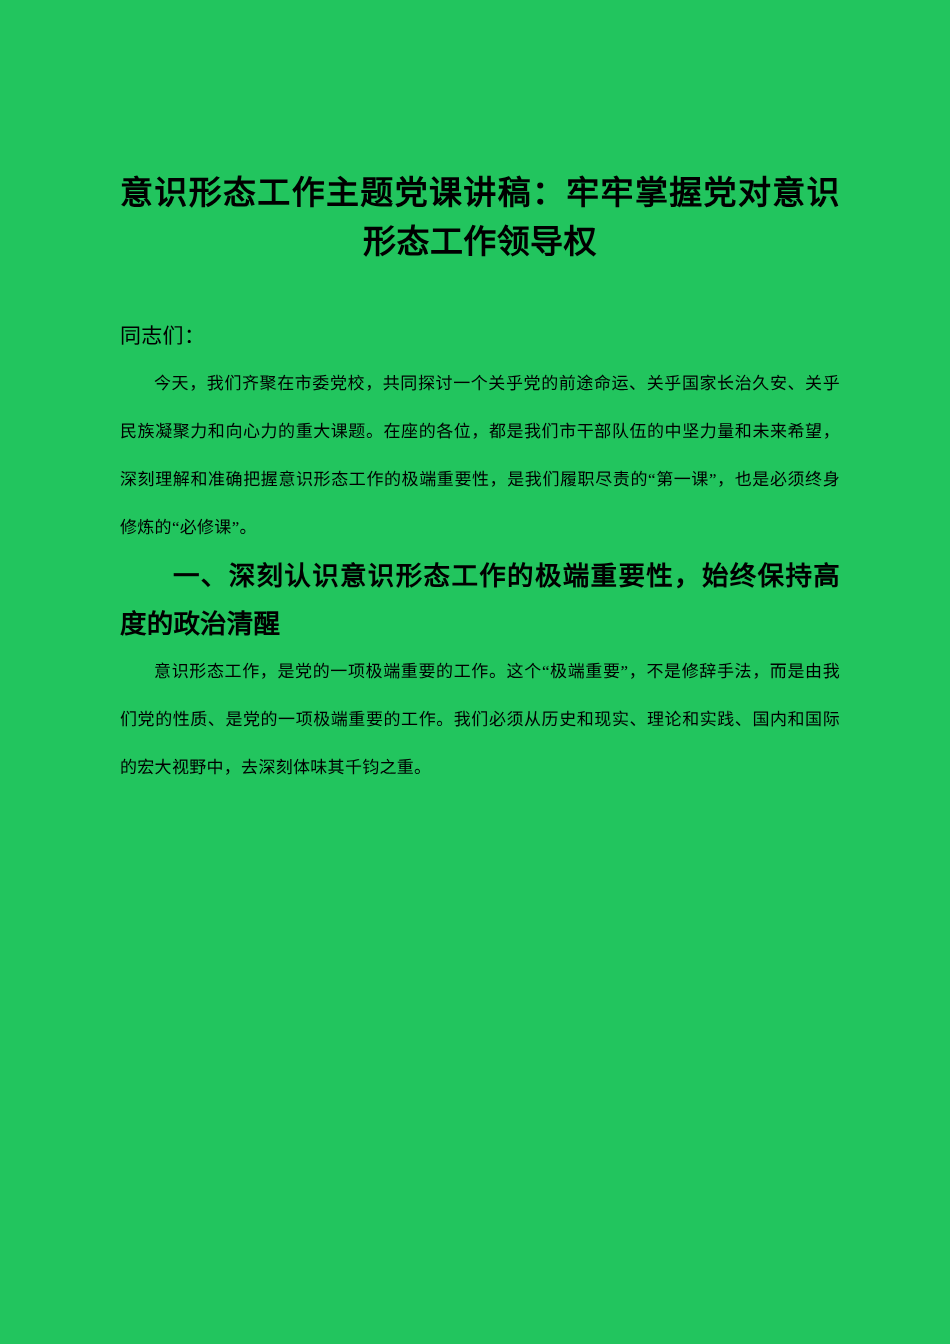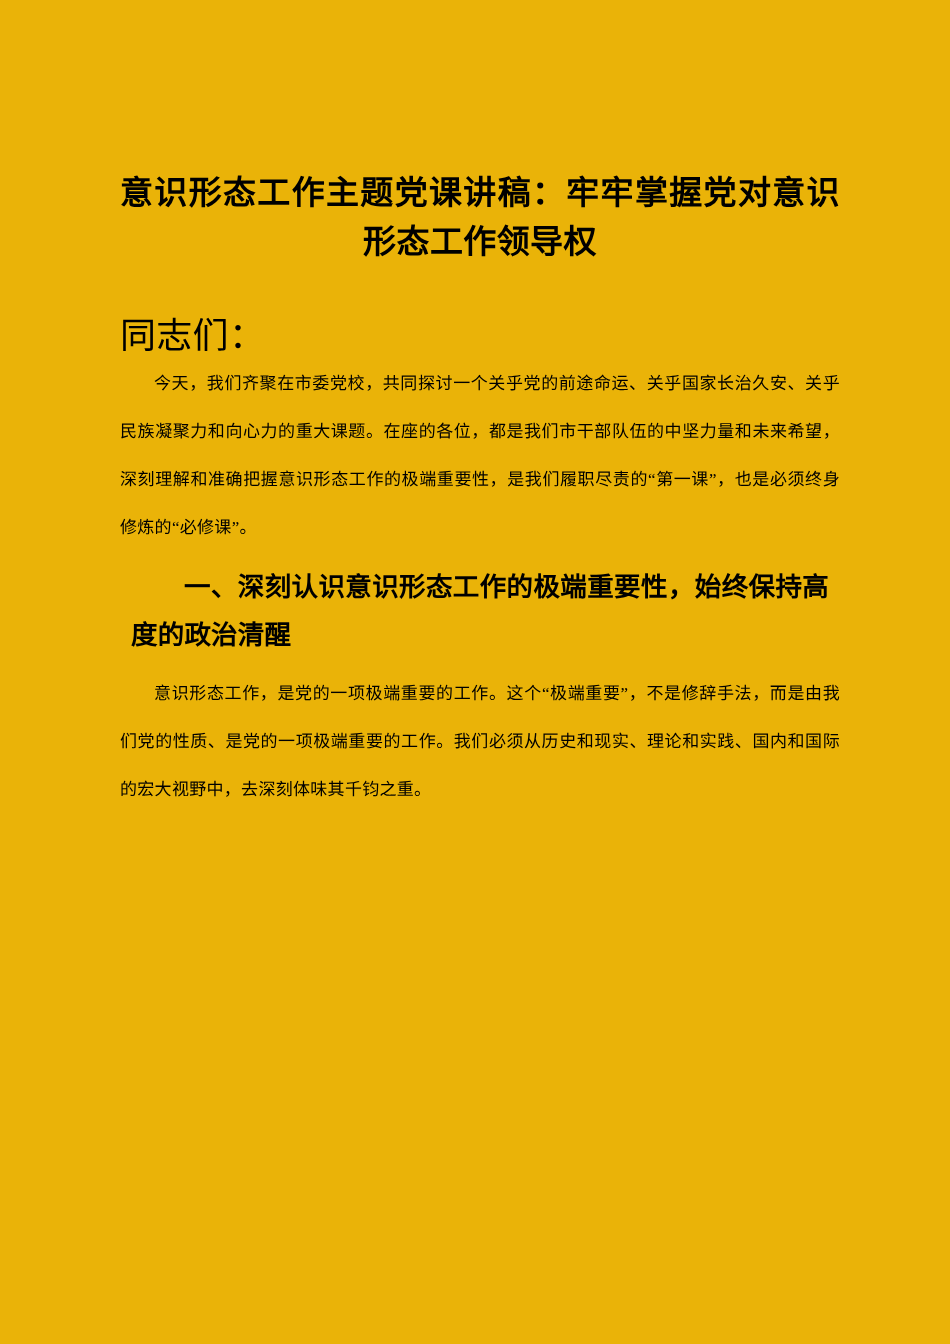--- a/index.html
+++ b/index.html
@@ -6,21 +6,21 @@
   html, body {
     margin: 0;
     padding: 0;
     background: #ffffff;
   }
 
   .page {
     position: relative;
     width: 950px;
     height: 1344px;
-    background: #eab308;
+    background: #22c55e;
     margin: 0 auto;
     overflow: hidden;
     box-sizing: border-box;
   }
 
   .doc-body {
     position: absolute;
     left: 120px;
     top: 0;
     width: 720px;
@@ -37,21 +37,21 @@
     letter-spacing: 0.4px;
     margin: 0;
     padding-top: 168px;
     text-align: justify;
     text-align-last: center;
   }
 
   
   .salutation {
     font-family: "Liberation Serif", "DejaVu Serif", serif;
-    font-size: 36px;
+    font-size: 21px;
     line-height: 48px;
     color: #000000;
     margin: 0;
     padding-top: 46px;
     letter-spacing: 0.3px;
   }
 
   
   .para {
     font-family: "Liberation Serif", "DejaVu Serif", serif;
@@ -66,21 +66,21 @@
     word-break: break-all;
   }
 
   
   .section-heading {
     font-family: "Liberation Sans", "DejaVu Sans", sans-serif;
     font-weight: bold;
     font-size: 26.5px;
     line-height: 48px;
     color: #000000;
-    margin: 11px;
+    margin: 0;
     text-indent: 2em;
     text-align: justify;
     text-align-last: left;
     letter-spacing: 0.2px;
     word-break: break-all;
   }
 </style>
 </head>
 <body>
 

